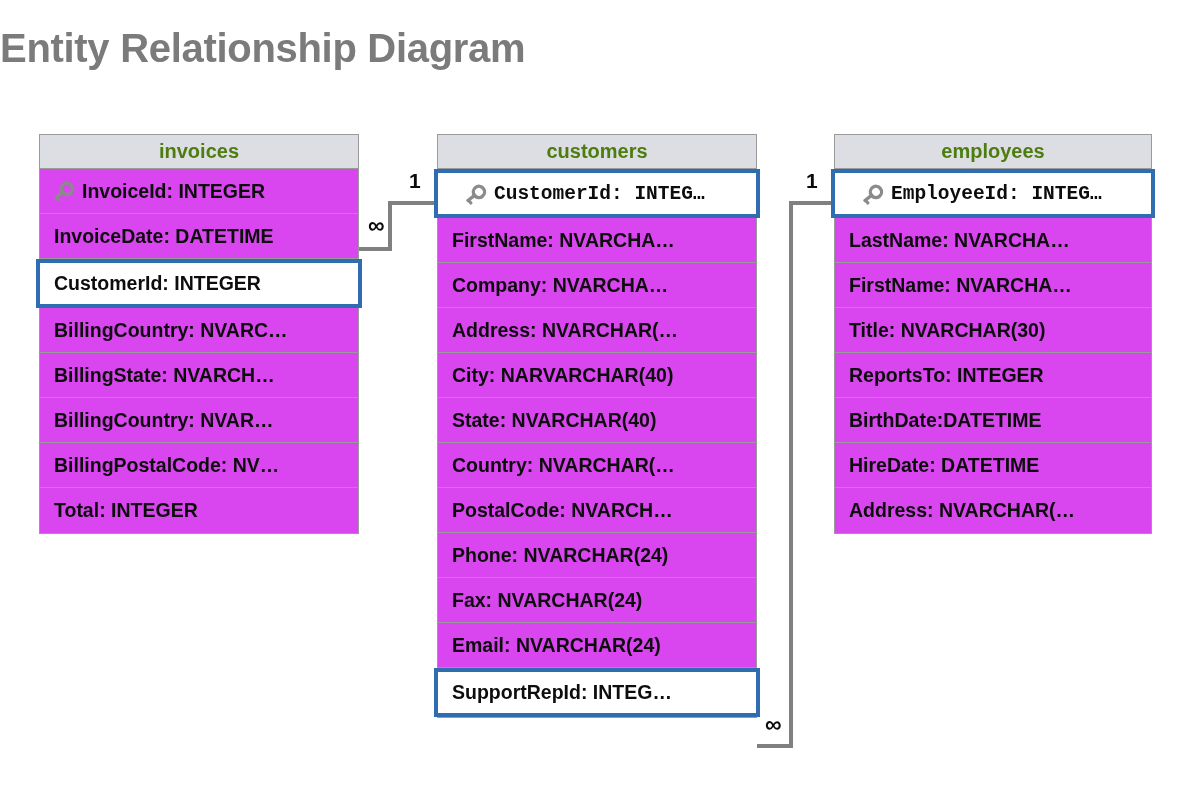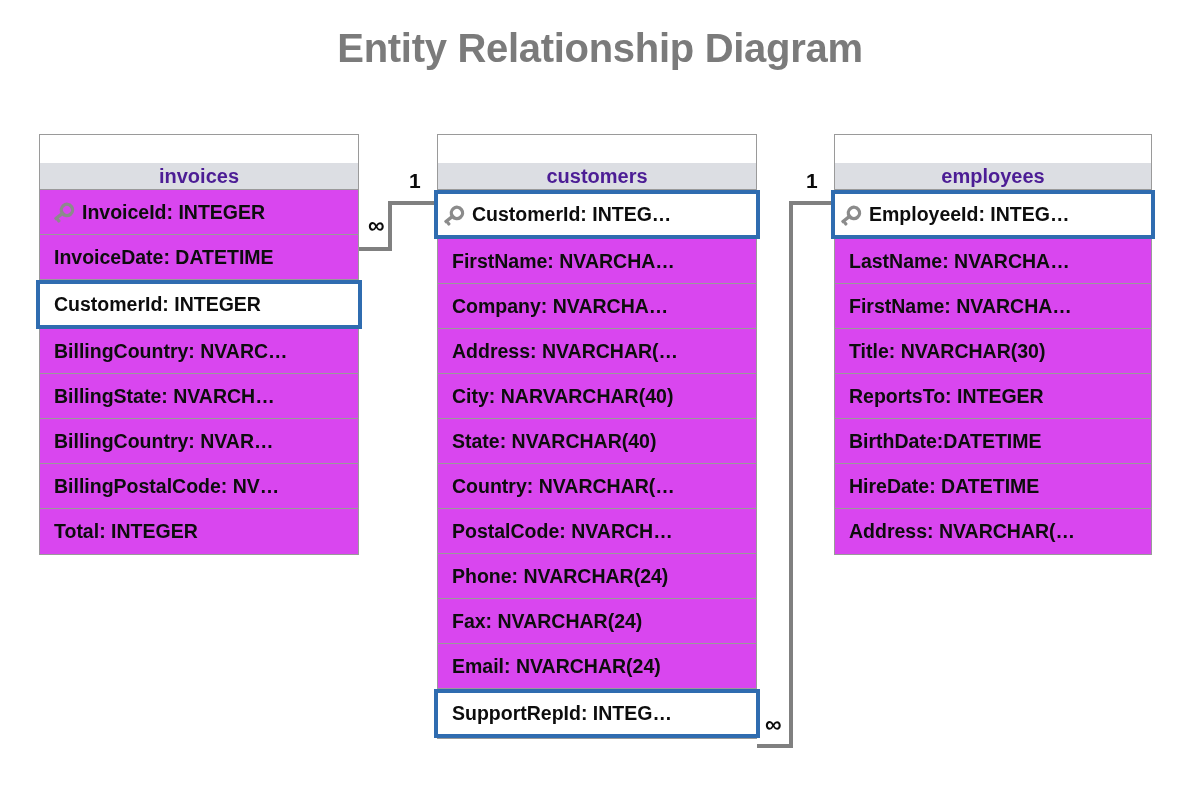--- a/index.html
+++ b/index.html
@@ -20,47 +20,46 @@
     height: 800px;
     background: #ffffff;
   }
 
   
   .title {
     position: absolute;
     left: 0;
     top: 26px;
     width: 1200px;
-    text-align: center;
+    text-align: left;
     font-size: 40px;
     font-weight: bold;
     color: #7b7b7b;
     letter-spacing: -0.3px;
     font-family: "Liberation Sans", sans-serif;
   }
 
   
   .entity {
     position: absolute;
     box-sizing: border-box;
     border: 1px solid #9a9a9a;
     background: #ffffff;
   }
   .entity-header {
-    height: 27px;
+    height: 34px;
     box-sizing: border-box;
     background: #dcdee3;
     border-bottom: 1px solid #9a9a9a;
     display: flex;
     align-items: center;
     justify-content: center;
     font-size: 20px;
     font-weight: bold;
-    color: #4c1d95;
-    margin-top: 28px;
+    color: #4d7c0f;
   }
   .field-row {
     height: 45px;
     box-sizing: border-box;
     border-bottom: 1px solid #9a9a9a;
     display: flex;
     align-items: center;
     padding-left: 14px;
     font-size: 19.5px;
     font-weight: bold;
@@ -95,21 +94,22 @@
     box-shadow: 0 0 0 0 transparent;
     background: #ffffff;
     z-index: 5;
     margin-left: -4px;
     margin-right: -4px;
     padding-left: 14px;
     width: calc(100% + 8px);
     height: 49px;
   }
   .field-row.hl.pk {
-    padding-left: 2px;
+    padding-left: 24px;
+    font-family: Liberation Mono, monospace;
   }
 
   
   .conn {
     position: absolute;
     background: #808080;
     z-index: 1;
   }
   .card {
     position: absolute;

